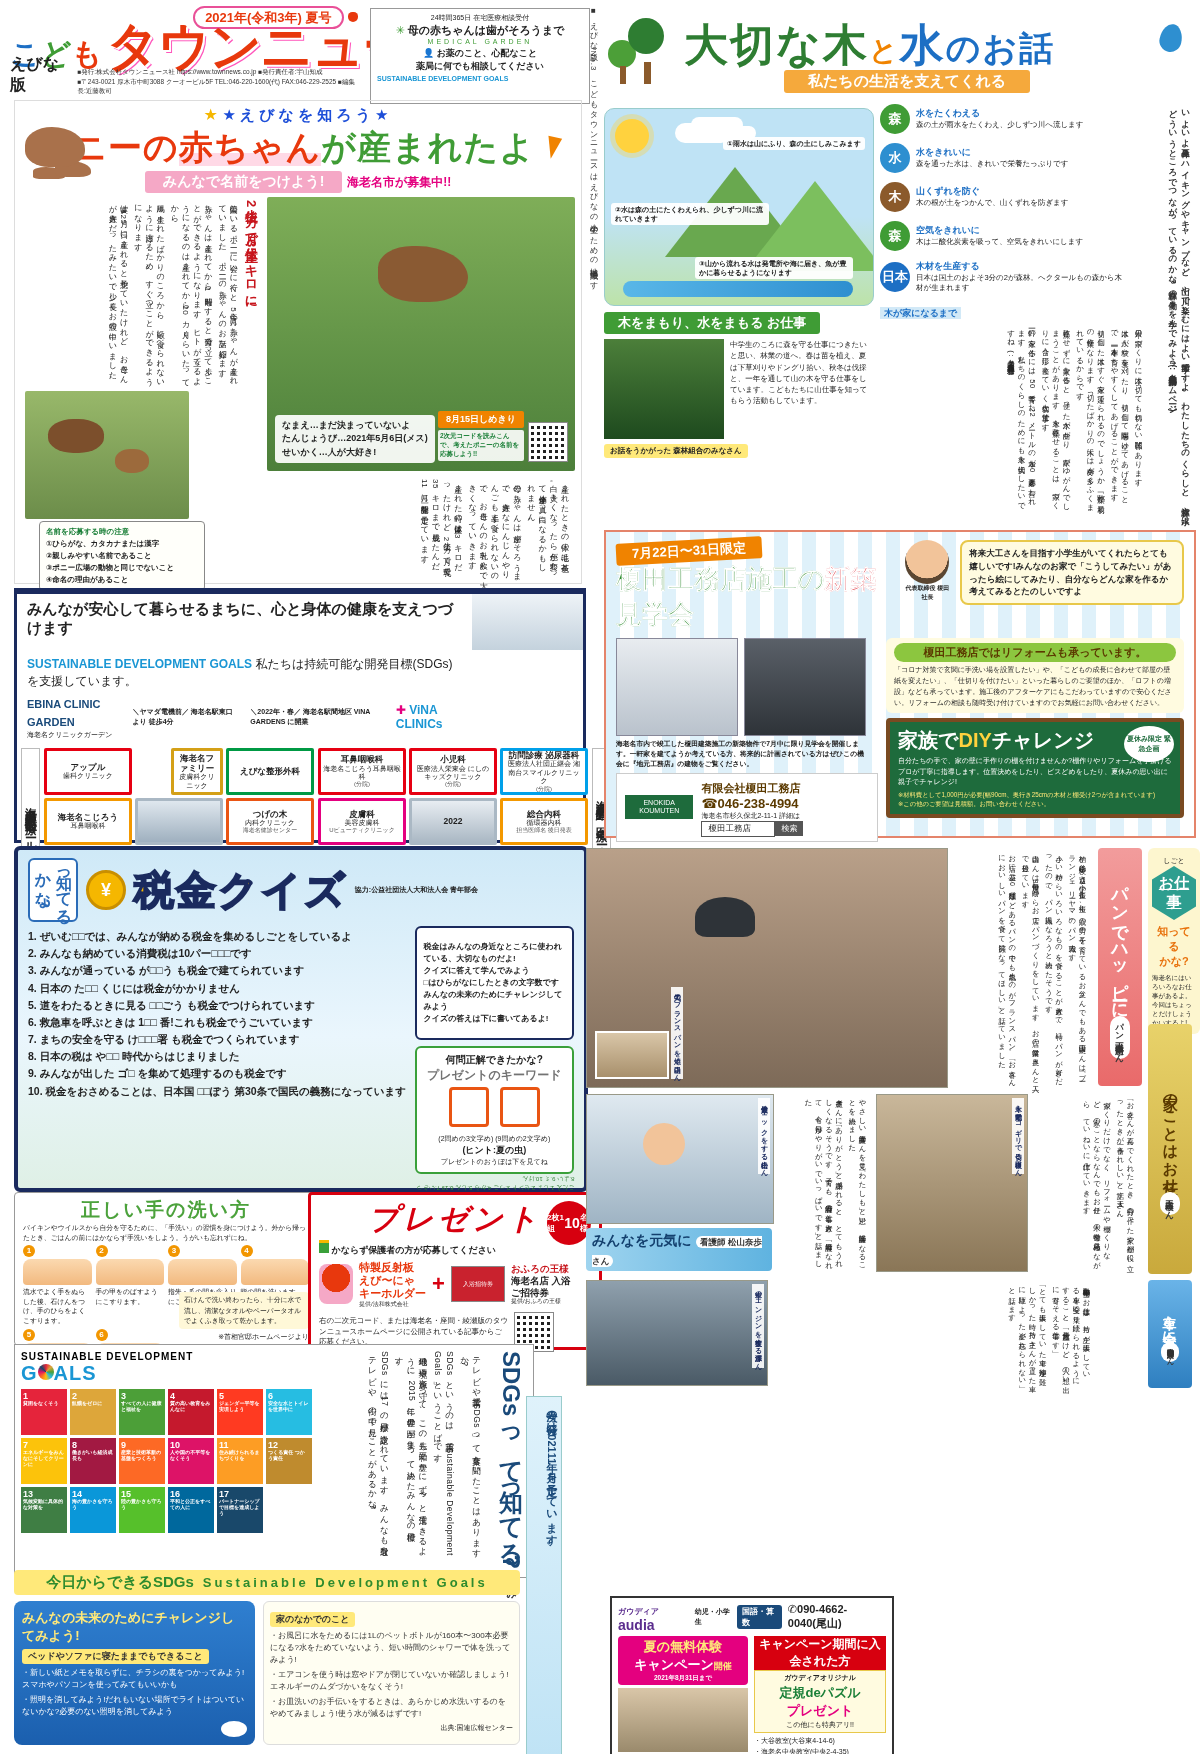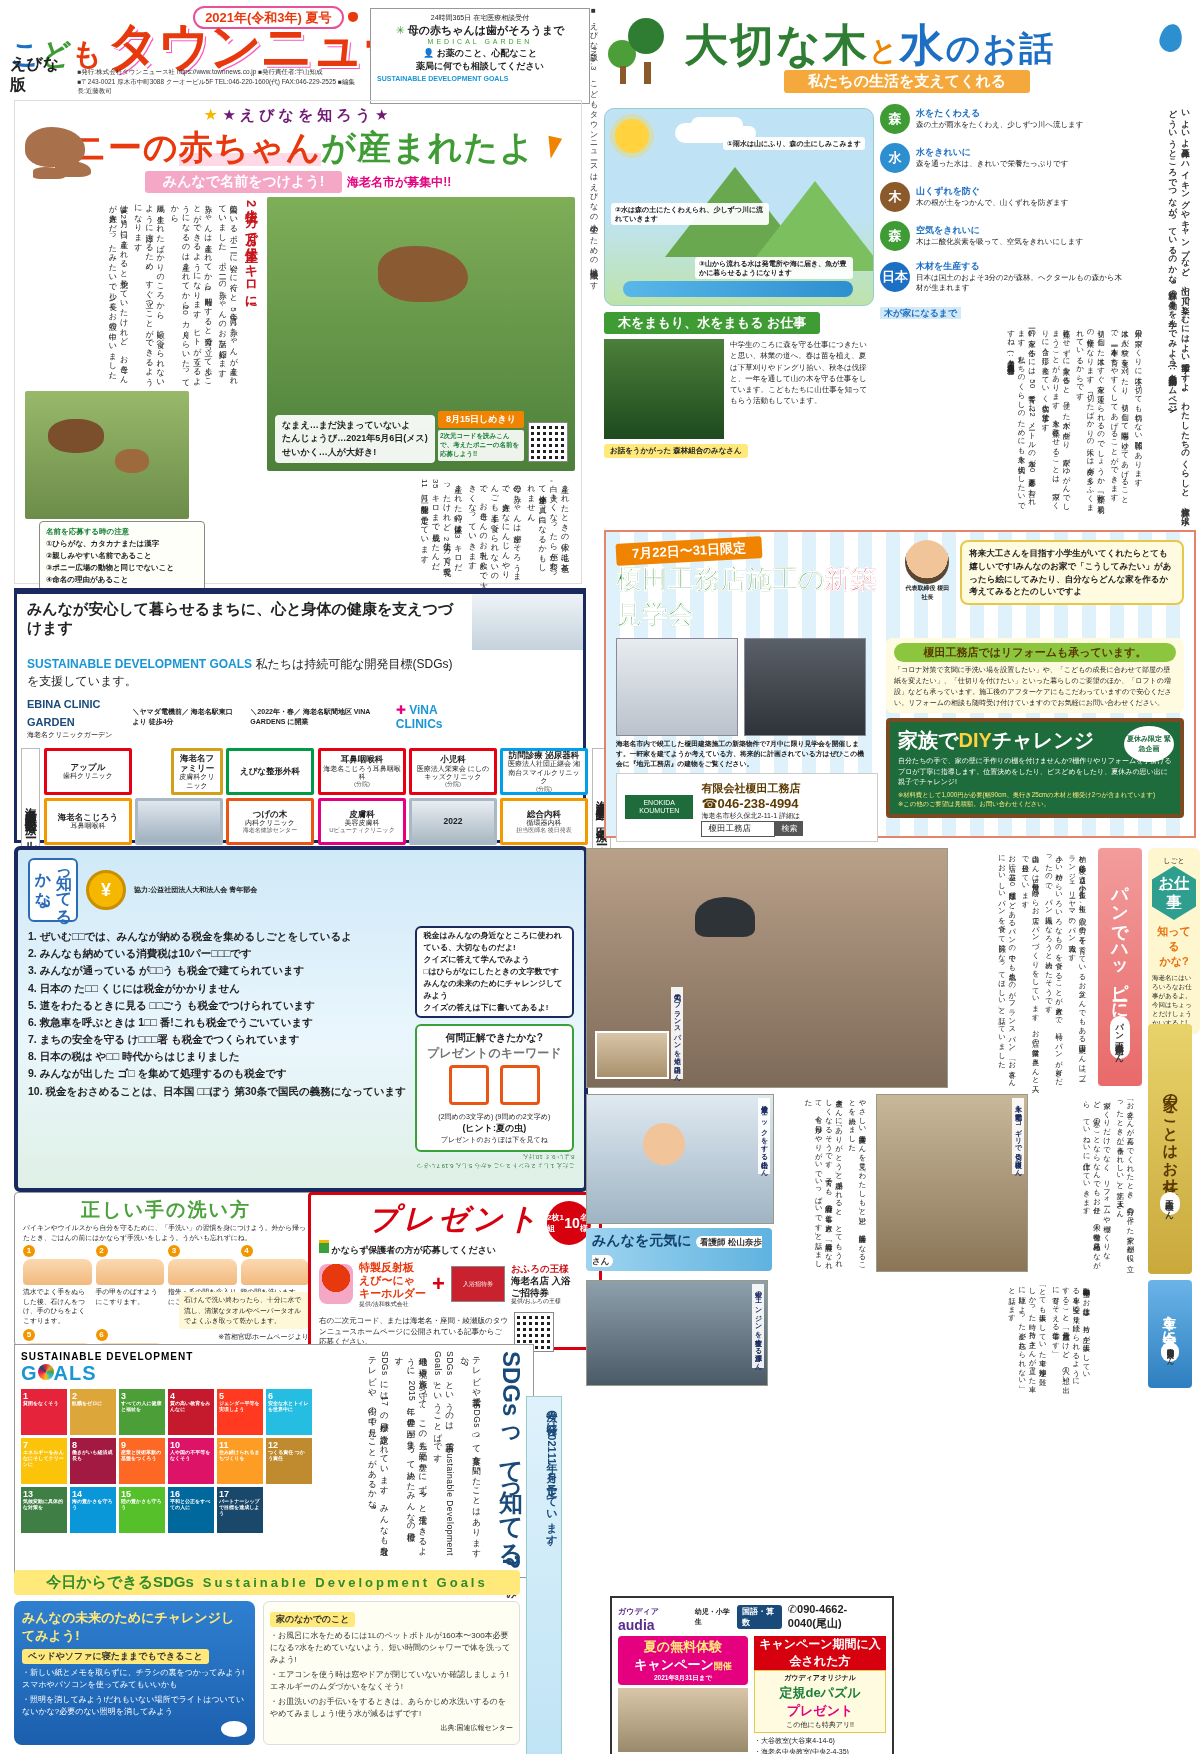--- a/index.html
+++ b/index.html
@@ -12,21 +12,21 @@
   .hd{font-weight:bold;}
   .center{text-align:center;}
   .small{font-size:7px;}
   
   .logo-big{font-size:52px;font-weight:bold;color:#e8380d;letter-spacing:-2px;text-shadow:2px 2px 0 #fff,3px 3px 0 #f5b;line-height:1;}
   .logo-kodomo span{display:inline-block;font-size:30px;font-weight:bold;}
   .issue-badge{background:#fff;border:2px solid #e95098;border-radius:12px;color:#e8380d;font-weight:bold;font-size:13px;padding:2px 10px;}
   .pub{font-size:6.5px;color:#333;line-height:1.5;}
   .mg-ad{border:1px solid #999;background:#fff;padding:4px 6px;}
   
-  .pony-kicker{color:#701a75;font-weight:bold;font-size:15px;letter-spacing:4px;}
+  .pony-kicker{color:#1d4ed8;font-weight:bold;font-size:15px;letter-spacing:4px;}
   .pony-title{font-size:34px;font-weight:bold;letter-spacing:1px;}
   .ribbon-pink{background:#f5a8c6;color:#fff;font-weight:bold;font-size:14px;padding:2px 18px;border-radius:3px;display:inline-block;}
   .recruit{color:#e4007f;font-weight:bold;font-size:12px;}
   .photo{background:linear-gradient(180deg,#7fae58,#4c7f3a);position:relative;border-radius:2px;}
   .pcap{position:absolute;left:8px;bottom:8px;background:rgba(255,255,255,.92);border-radius:4px;padding:4px 7px;font-size:9px;font-weight:bold;line-height:1.5;}
   .deadline{background:#f08300;color:#fff;font-weight:bold;font-size:9px;padding:2px 8px;border-radius:2px;display:inline-block;}
   .qr{width:34px;height:34px;background:
     repeating-linear-gradient(0deg,#111 0 3px,#fff 3px 6px),
     repeating-linear-gradient(90deg,#111 0 3px,#fff 3px 6px);background-blend-mode:screen;border:2px solid #fff;outline:1px solid #888;}
   .notebox{background:rgba(255,255,250,.95);border:1px solid #888;border-radius:4px;padding:4px 6px;font-size:7.5px;line-height:1.6;font-weight:bold;}
@@ -37,21 +37,21 @@
   .cell{border:3px solid;border-radius:2px;background:#fff;display:flex;flex-direction:column;align-items:center;justify-content:center;text-align:center;padding:2px;}
   .cell .t1{font-size:8.5px;font-weight:bold;line-height:1.2;}
   .cell .t2{font-size:7px;line-height:1.2;}
   .cell .t3{font-size:6px;color:#555;line-height:1.2;}
   .side-label{background:#fff;border:1px solid #bbb;font-size:12px;font-weight:bold;letter-spacing:2px;text-align:center;}
   
   .quiz{border:4px solid #1a2a5e;border-radius:6px;background:linear-gradient(180deg,#cfe9f7,#eaf6fd 55%,#dff0e6);}
   .quiz-title{font-size:40px;font-weight:bold;color:#f5b700;-webkit-text-stroke:2px #1a2a5e;letter-spacing:2px;}
   .quiz-kicker{color:#2b6cb8;font-weight:bold;font-size:16px;}
   .qrow{font-size:10.5px;font-weight:bold;margin:3px 0;line-height:1.35;}
-  .infobox{background:#fff;border:2px solid #1a2a5e;border-radius:6px;padding:2px 7px;font-size:8px;line-height:1.5;font-weight:bold;}
+  .infobox{background:#fff;border:2px solid #1a2a5e;border-radius:6px;padding:13px 7px;font-size:8px;line-height:1.5;font-weight:bold;}
   .kwbox{background:#fff;border:2px solid #3aa03a;border-radius:6px;padding:5px 7px;text-align:center;}
   .kw-sq{width:34px;height:34px;border:3px solid #e95513;border-radius:4px;display:inline-block;margin:3px;}
   .coin{display:inline-flex;width:34px;height:34px;border-radius:50%;background:#f5b700;border:3px solid #c98f00;color:#fff;font-weight:bold;align-items:center;justify-content:center;font-size:18px;}
   
   .wash{background:#fff;border:1px solid #999;border-radius:4px;}
   .wash-title{color:#4ca23c;font-weight:bold;font-size:19px;letter-spacing:2px;}
   .step{font-size:6.8px;line-height:1.4;}
   .stepn{display:inline-block;width:12px;height:12px;border-radius:50%;background:#f29600;color:#fff;font-size:8px;text-align:center;line-height:12px;font-weight:bold;}
   .hand{height:26px;background:linear-gradient(180deg,#fbd9b0,#f2b97f);border-radius:8px 8px 4px 4px;margin:2px 0;}
   .washnote{background:#fff8d8;border-radius:4px;padding:3px 5px;font-size:6.8px;line-height:1.5;}
@@ -346,20 +346,21 @@
         </div>
       <div class="side-label v" style="height:148px;">海老名駅直結の医療モール</div>
     </div>
     <div style="font-size:7.5px;padding:2px 8px;border-top:1px solid #ccc;">海老名クリニックガーデン・ビナクリニクスでは、一緒に働く看護師・薬剤師・スタッフを募集しています。詳細はメールにてお問い合わせください。▶ info@mgps.co.jp</div>
   </div>
 
   <div class="abs quiz" style="left:14px;top:846px;width:566px;height:338px;">
     <div style="display:flex;align-items:center;gap:8px;padding:8px 10px 0;">
       <span class="quiz-kicker v" style="height:56px;background:#fff;border:2px solid #2b6cb8;border-radius:6px;padding:2px;">知ってるかな?</span>
       <span class="coin">¥</span>
+      <span class="quiz-title">税金クイズ</span>
       <span class="small hd">協力:公益社団法人大和法人会 青年部会</span>
     </div>
     <div style="display:flex;gap:8px;padding:4px 10px;">
       <div style="width:380px;">
 
       <div class="qrow">1. ぜいむ□□では、みんなが納める税金を集めるしごとをしているよ</div>
           <div class="qrow">2. みんなも納めている消費税は10パー□□□です</div>
           <div class="qrow">3. みんなが通っている が□□う も税金で建てられています</div>
           <div class="qrow">4. 日本の た□□ くじには税金がかかりません</div>
           <div class="qrow">5. 道をわたるときに見る □□ごう も税金でつけられています</div>

